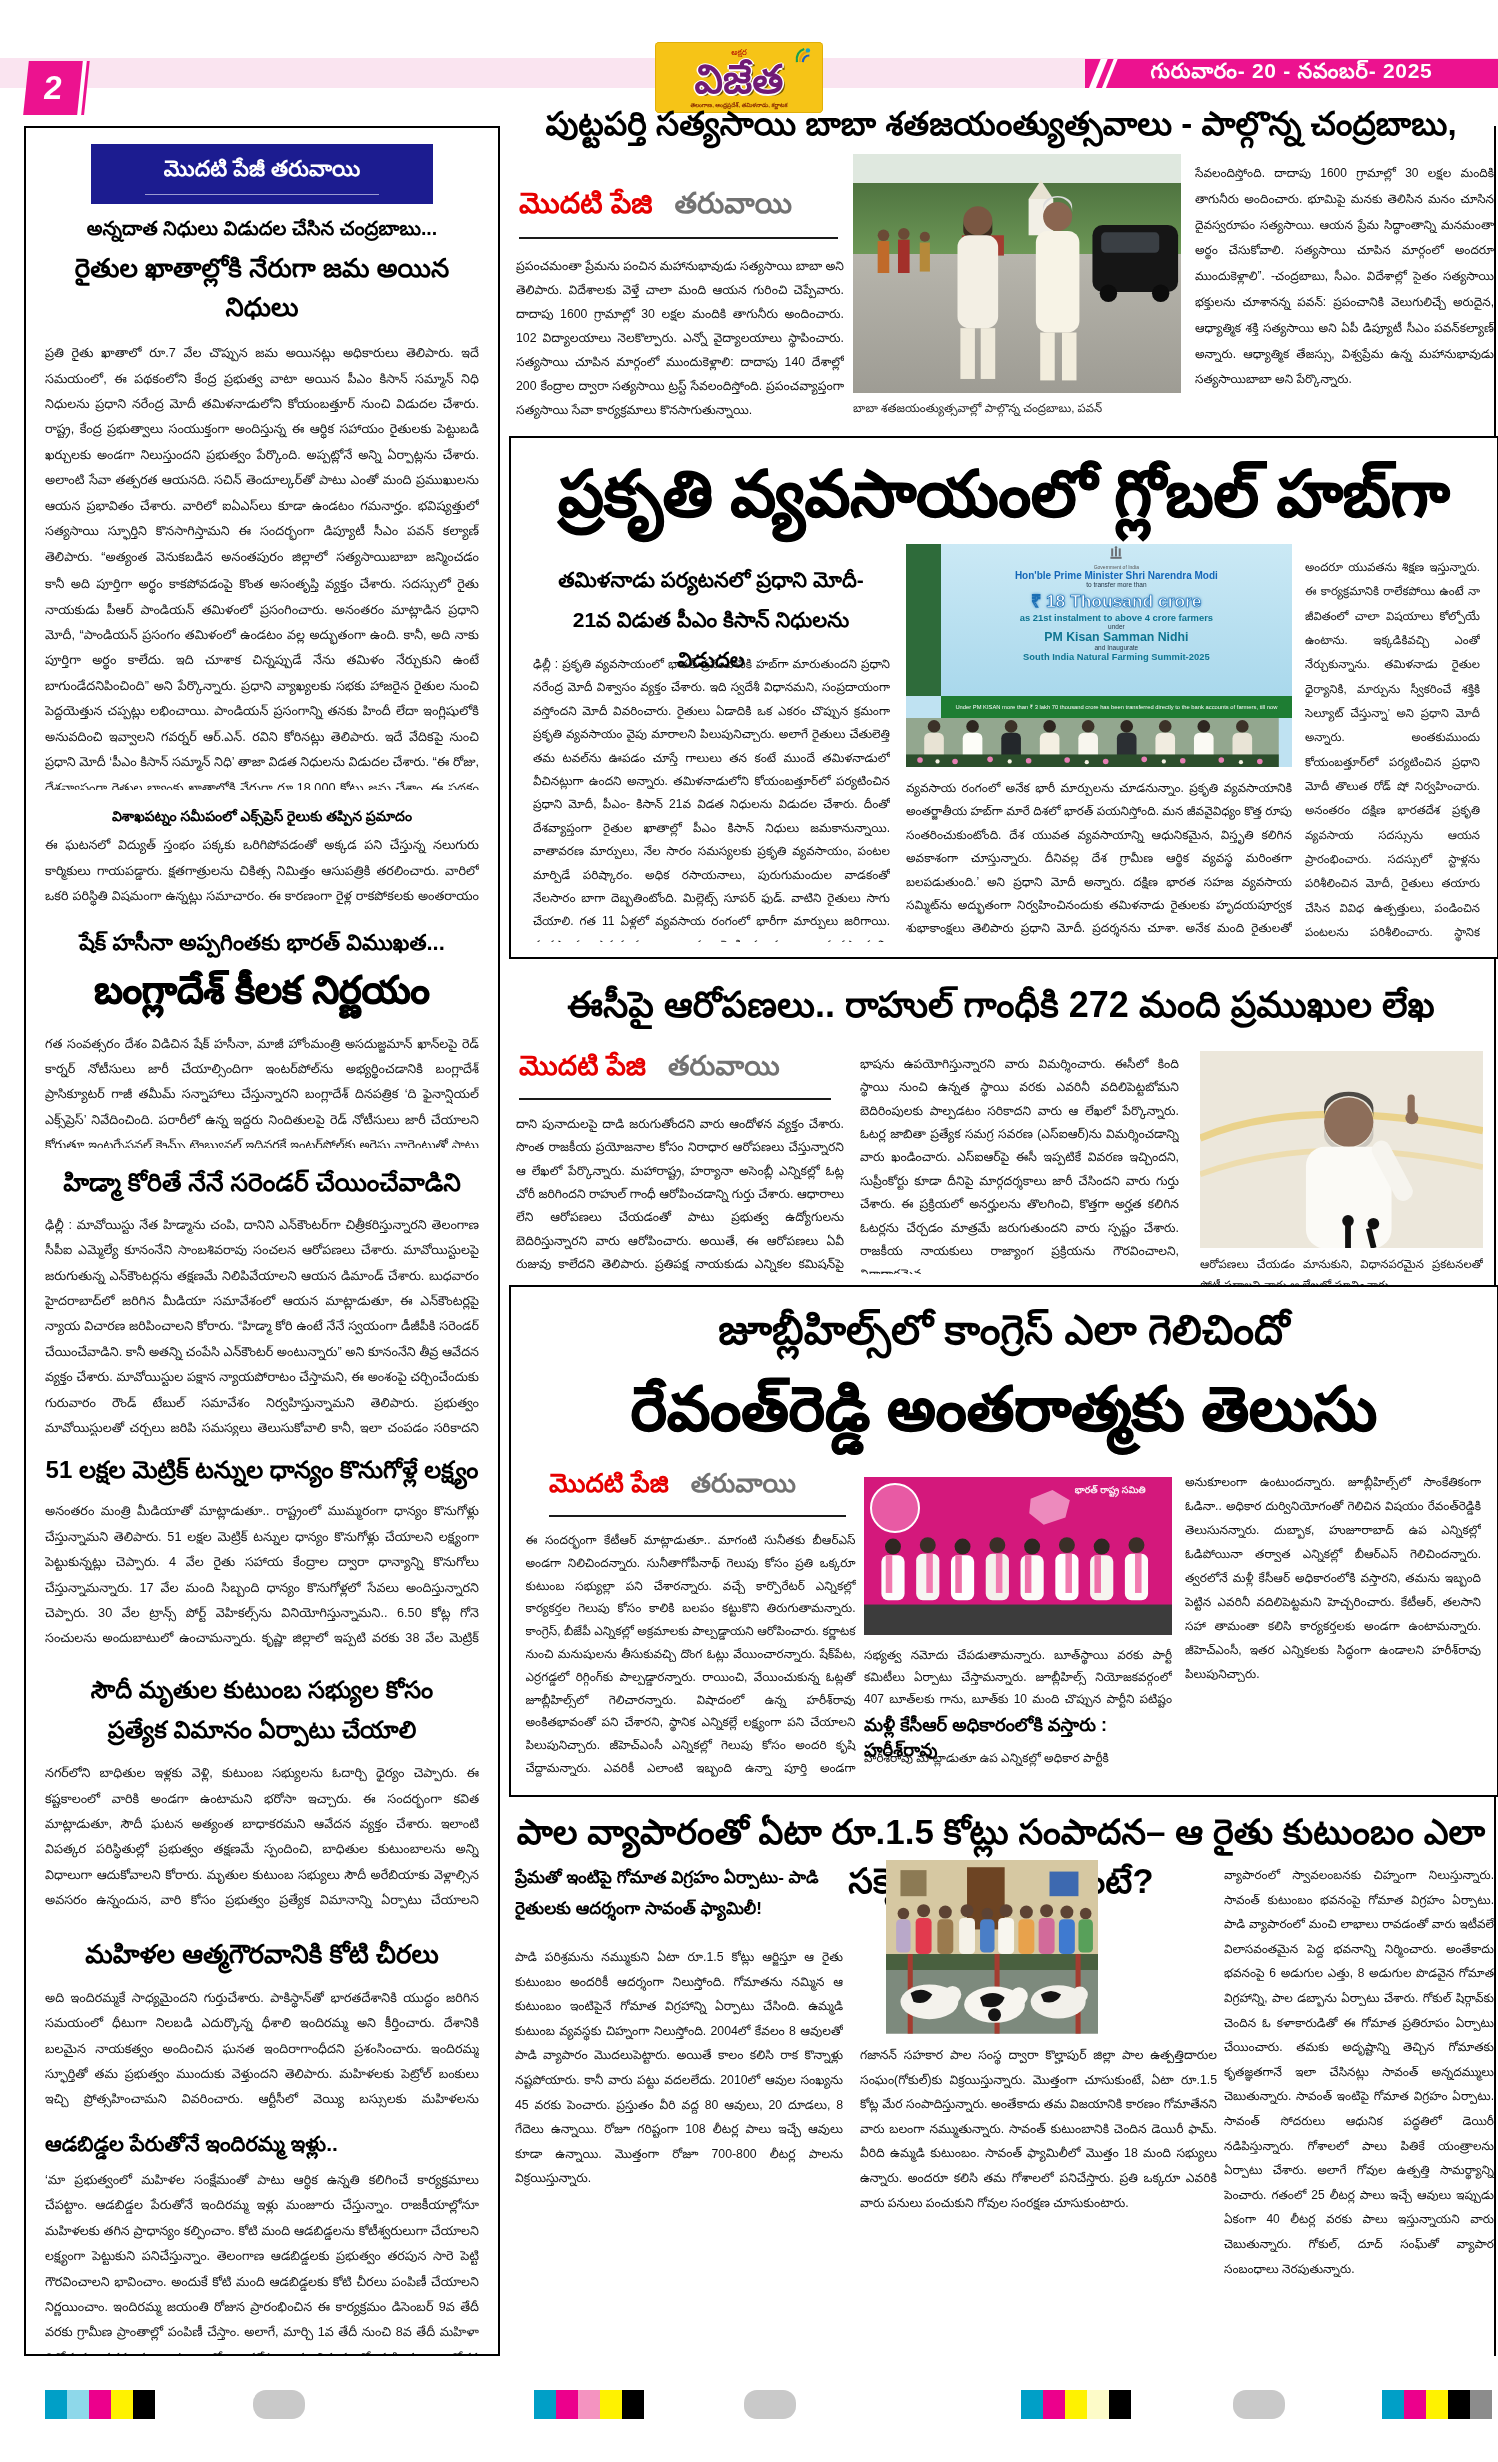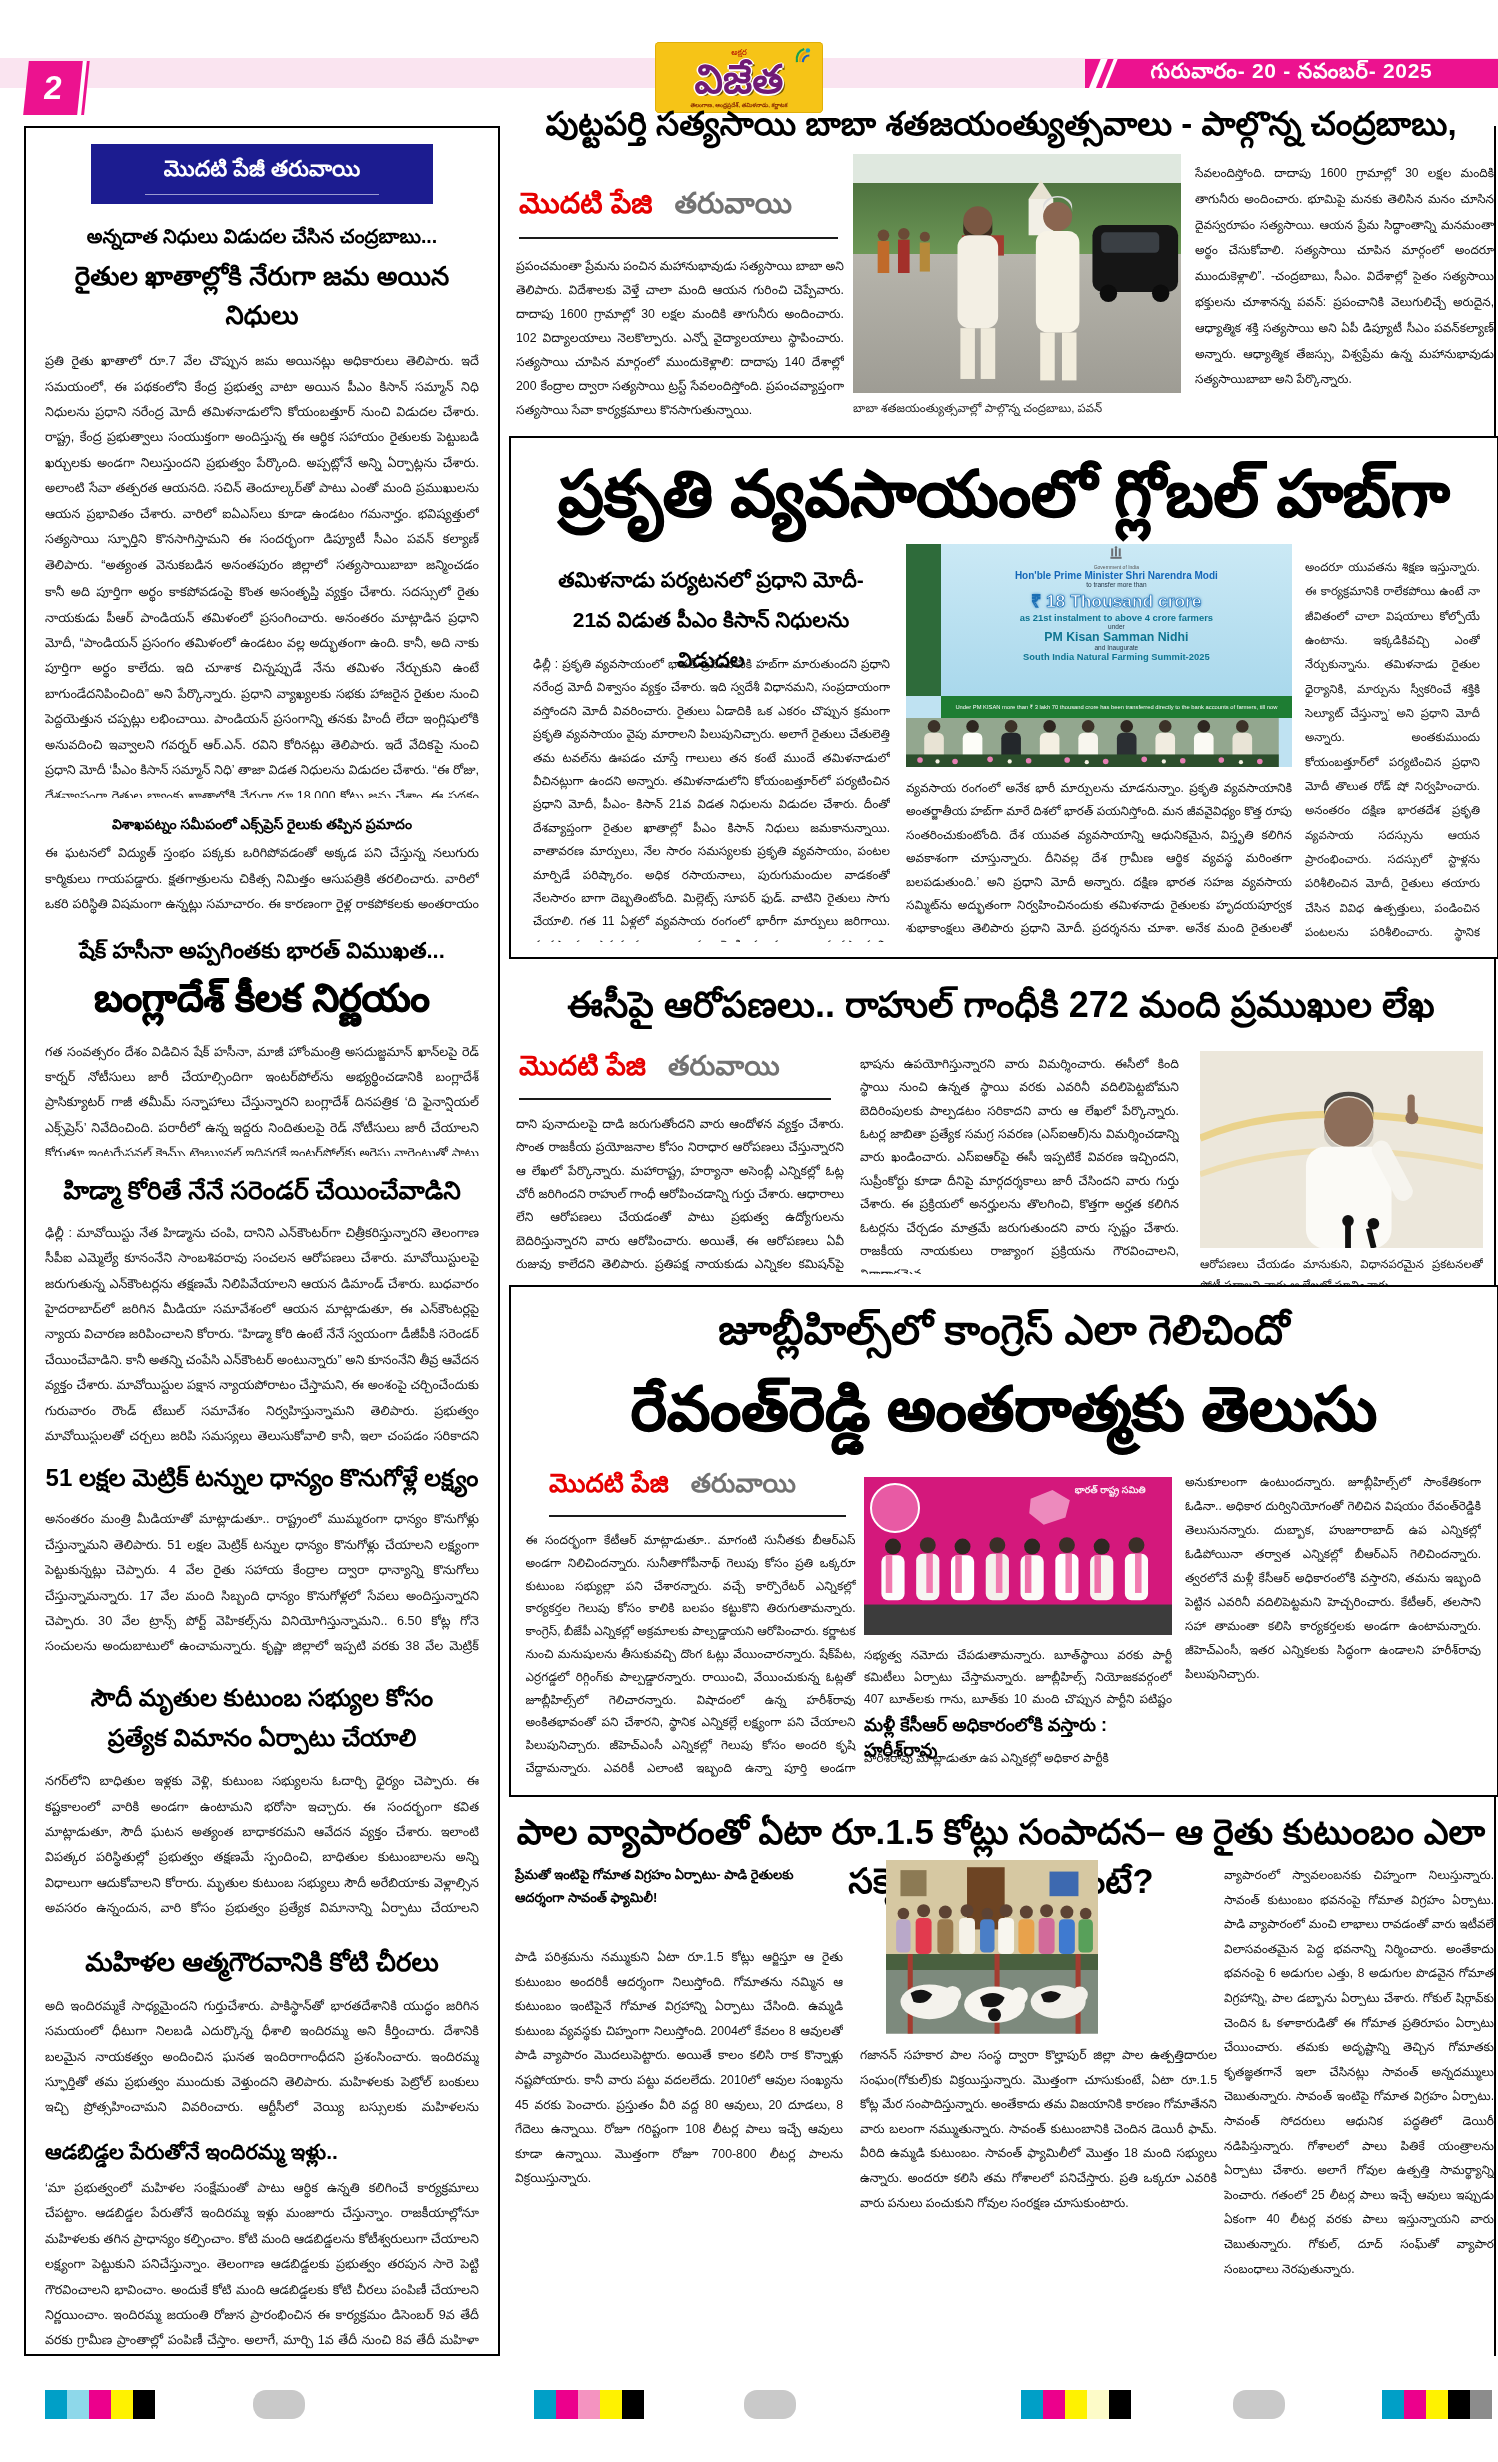--- a/index.html
+++ b/index.html
@@ -30,21 +30,21 @@
   .heavy{-webkit-text-stroke:0.9px #000}
   .bodytxt{font-size:12.3px;line-height:2.0;text-align:justify;overflow:hidden;color:#101010}
   .center{text-align:center}
   .cont-head{font-weight:900;border-bottom:2.2px solid #1a1a1a;padding-bottom:10px}
   .cont-head .r{color:#e60000}
   .cont-head .b{color:#737373;margin-left:22px}
   .caption{font-size:11.6px;color:#222;line-height:1.5}
   .photo{overflow:hidden;position:absolute;background:#ddd}
   
   #leftbox{left:24px;top:126px;width:476px;height:2230px;padding:16px 19px;box-sizing:border-box;overflow:hidden}
-  .lb-label{width:342px;margin:0 auto 18px;background:#1c1c90;color:#fff;text-align:center;
+  .lb-label{width:342px;margin:0 auto 10px;background:#1c1c90;color:#fff;text-align:center;
       font-size:22px;font-weight:bold;padding:11.6px 0 8.7px}
   .lb-label span{display:inline-block;padding:0 19px 7.3px;border-bottom:0.7px solid #9b9bd0}
   .lb-h{text-align:center;font-weight:900;color:#000;line-height:1.5}
   .lb-b{font-size:12.7px;line-height:2.0;text-align:justify;overflow:hidden;color:#101010}
   
   .sky{position:absolute;left:0;top:0;right:0}
   .strip{position:absolute;left:0;right:0}
   
   .cbar{position:absolute;top:2390px;height:29px;display:flex}
   .cbar div{width:22px;height:29px}
@@ -306,21 +306,21 @@
       </svg>
     </div>
     <div class="abs bodytxt" style="left:353px;top:357px;width:308px;height:65px;font-size:12px;line-height:1.85">సభ్యత్వ నమోదు చేపడుతామన్నారు. బూత్‌స్థాయి వరకు పార్టీ కమిటీలు ఏర్పాటు చేస్తామన్నారు. జూబ్లీహిల్స్ నియోజకవర్గంలో 407 బూత్‌లకు గాను, బూత్‌కు 10 మంది చొప్పున పార్టీని పటిష్టం చేసుకోవాలన్నారు. ఎక్కడ పోగొట్టుకున్నామో అక్కడే వెతుక్కోవాలని.. ప్రజా సమస్యలపై పోరాటం అప్పటి నుంచే మొదలుపెట్టాలని కేటీఆర్ పిలుపునిచ్చారు. జీహెచ్ఎంసీ ఎన్నికలకు ఇప్పటి నుంచే గ్రౌండ్ వర్క్ చేయాలన్నారు.</div>
     <div class="abs hl" style="left:353px;top:426px;width:308px;font-size:18px;line-height:1.4">మళ్లీ కేసీఆర్ అధికారంలోకి వస్తారు : హరీశ్‌రావు</div>
     <div class="abs bodytxt" style="left:353px;top:460px;width:308px;height:42px;font-size:12px;line-height:1.85">హరీశ్‌రావు మాట్లాడుతూ ఉప ఎన్నికల్లో అధికార పార్టీకి</div>
     <div class="abs bodytxt" style="left:674px;top:183px;width:296px;height:316px;font-size:12px;line-height:2.0">అనుకూలంగా ఉంటుందన్నారు. జూబ్లీహిల్స్‌లో సాంకేతికంగా ఓడినా.. అధికార దుర్వినియోగంతో గెలిచిన విషయం రేవంత్‌రెడ్డికి తెలుసునన్నారు. దుబ్బాక, హుజూరాబాద్ ఉప ఎన్నికల్లో ఓడిపోయినా తర్వాత ఎన్నికల్లో బీఆర్ఎస్ గెలిచిందన్నారు. త్వరలోనే మళ్లీ కేసీఆర్ అధికారంలోకి వస్తారని, తమను ఇబ్బంది పెట్టిన ఎవరినీ వదిలిపెట్టమని హెచ్చరించారు. కేటీఆర్, తలసాని సహా తామంతా కలిసి కార్యకర్తలకు అండగా ఉంటామన్నారు. జీహెచ్ఎంసీ, ఇతర ఎన్నికలకు సిద్ధంగా ఉండాలని హరీశ్‌రావు పిలుపునిచ్చారు.</div>
   </div>
 
   <div class="abs hl center" style="left:511px;top:1807px;width:980px;font-size:35px;line-height:1.4">పాల వ్యాపారంతో ఏటా రూ.1.5 కోట్లు సంపాదన– ఆ రైతు కుటుంబం ఎలా సక్సెస్ సాధించిందంటే?</div>
 
-  <div class="abs hl" style="left:515px;top:1863px;width:328px;font-size:13px;line-height:1.8;height:74px;overflow:hidden">ప్రేమతో ఇంటిపై గోమాత విగ్రహం ఏర్పాటు- పాడి రైతులకు ఆదర్శంగా సావంత్ ఫ్యామిలీ!</div>
+  <div class="abs hl" style="left:515px;top:1863px;width:328px;font-size:17px;line-height:1.8;height:74px;overflow:hidden">ప్రేమతో ఇంటిపై గోమాత విగ్రహం ఏర్పాటు- పాడి రైతులకు ఆదర్శంగా సావంత్ ఫ్యామిలీ!</div>
   <div class="abs bodytxt" style="left:515px;top:1945px;width:328px;height:415px;line-height:2.0">పాడి పరిశ్రమను నమ్ముకుని ఏటా రూ.1.5 కోట్లు ఆర్జిస్తూ ఆ రైతు కుటుంబం అందరికీ ఆదర్శంగా నిలుస్తోంది. గోమాతను నమ్మిన ఆ కుటుంబం ఇంటిపైనే గోమాత విగ్రహాన్ని ఏర్పాటు చేసింది. ఉమ్మడి కుటుంబ వ్యవస్థకు చిహ్నంగా నిలుస్తోంది. 2004లో కేవలం 8 ఆవులతో పాడి వ్యాపారం మొదలుపెట్టారు. అయితే కాలం కలిసి రాక కొన్నాళ్లు నష్టపోయారు. కానీ వారు పట్టు వదలలేదు. 2010లో ఆవుల సంఖ్యను 45 వరకు పెంచారు. ప్రస్తుతం వీరి వద్ద 80 ఆవులు, 20 దూడలు, 8 గేదెలు ఉన్నాయి. రోజూ గరిష్టంగా 108 లీటర్ల పాలు ఇచ్చే ఆవులు కూడా ఉన్నాయి. మొత్తంగా రోజూ 700-800 లీటర్ల పాలను విక్రయిస్తున్నారు.</div>
 
   <div class="photo" style="left:886px;top:1860px;width:212px;height:174px">
     <svg viewBox="0 0 293 240" style="position:absolute;inset:0">
       <rect x="0" y="0" width="293" height="130" fill="#d6c8a2"></rect>
       <rect x="112" y="10" width="52" height="86" fill="#6d4423"></rect>
       <rect x="226" y="16" width="40" height="34" fill="#3d69b0"></rect>
       <rect x="20" y="14" width="36" height="36" fill="#8c7a54"></rect>
       <g>
         <circle cx="24" cy="74" r="8" fill="#5d4334"></circle>

